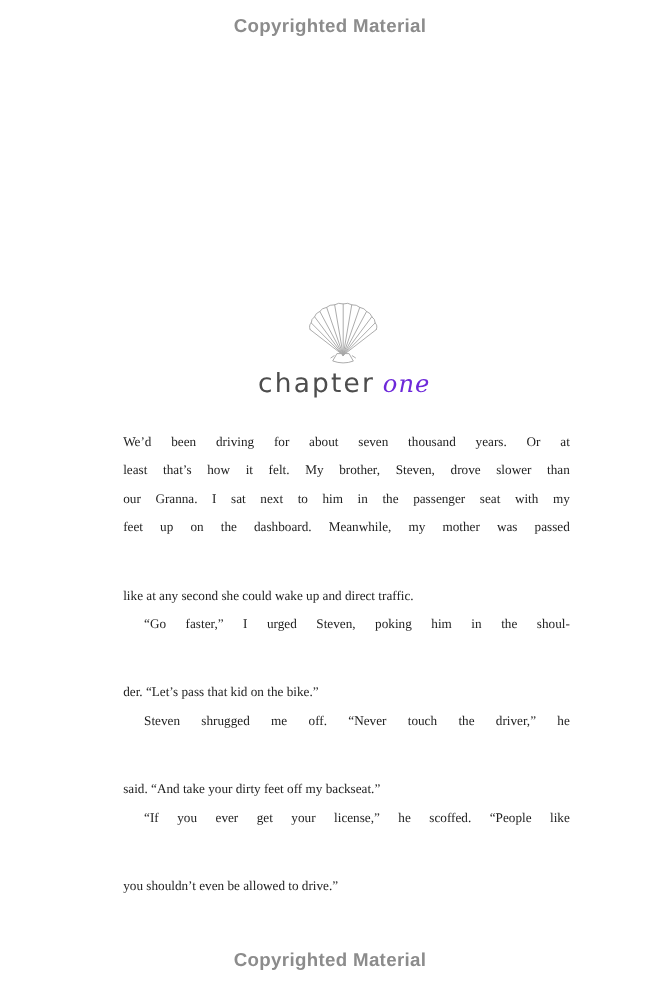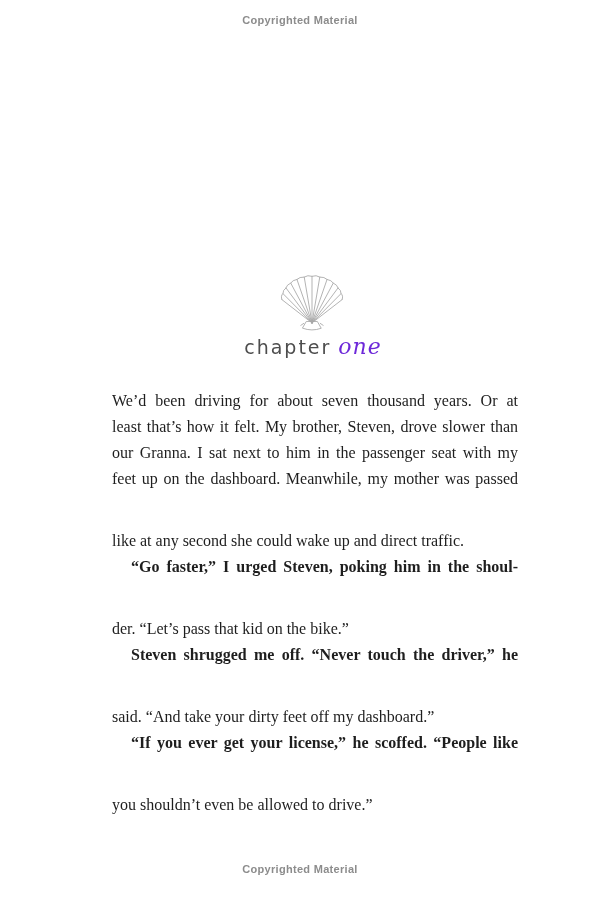--- a/index.html
+++ b/index.html
@@ -13,21 +13,21 @@
   .page {
     position: absolute; left: 0; top: 0;
     width: 600px; height: 900px;
     background: #ffffff;
   }
   .copyright {
     position: absolute; left: 0; width: 600px;
     text-align: center;
     font-family: "Liberation Sans", "DejaVu Sans", sans-serif;
     font-weight: bold;
-    font-size: 11px;
+    font-size: 17px;
     letter-spacing: 0.3px;
     color: #8c8c8c;
   }
   .copyright.top { top: 14px; }
   .copyright.bottom { top: 863px; }
 
   .ornament {
     position: absolute;
     left: 279px; top: 273px;
     width: 66px; height: 61px;
@@ -36,49 +36,49 @@
 
   .chapter-heading {
     position: absolute;
     left: 113px; top: 334px; width: 400px;
     text-align: center;
     color: #4d4d4d;
     white-space: nowrap;
   }
   .chapter-word {
     font-family: "DejaVu Sans", "Liberation Sans", sans-serif;
-    font-size: 19px;
+    font-size: 24px;
     letter-spacing: 2px;
     color: #4d4d4d;
   }
   .chapter-number {
     font-family: "DejaVu Serif", "Liberation Serif", serif;
     font-style: italic;
     font-size: 22px;
     letter-spacing: 1px;
     margin-left: 7px;
     color: #6d28d9;
   }
 
   .body-text {
     position: absolute;
     left: 112px; top: 388px;
     width: 406px;
-    font-size: 16px;
+    font-size: 12px;
     line-height: 26px;
     color: #1e1e1e;
   }
   .line {
     text-align: justify;
     text-align-last: justify;
     height: 26px;
     white-space: normal;
   }
   .line.last { text-align-last: auto; margin-top: 36px; }
-  .line.indent { text-indent: 19px; font-weight: bold; }
+  .line.indent { text-indent: 19px; }
 </style>
 </head>
 <body>
 
 <div class="page">
 
   <div class="copyright top">Copyrighted Material</div>
 
   <div class="ornament">
     <svg width="66" height="61" viewBox="0 0 68 62" fill="none" xmlns="http://www.w3.org/2000/svg">
@@ -118,21 +118,21 @@
         <div class="line">our Granna. I sat next to him in the passenger seat with my</div>
         <div class="line">feet up on the dashboard. Meanwhile, my mother was passed</div>
         <div class="line last">like at any second she could wake up and direct traffic.</div>
       </div>
       <div class="paragraph">
         <div class="line indent">“Go faster,” I urged Steven, poking him in the shoul-</div>
         <div class="line last">der. “Let’s pass that kid on the bike.”</div>
       </div>
       <div class="paragraph">
         <div class="line indent">Steven shrugged me off. “Never touch the driver,” he</div>
-        <div class="line last">said. “And take your dirty feet off my dashboard.”</div>
+        <div class="line last">said. “And take your dirty feet off my backseat.”</div>
       </div>
       <div class="paragraph">
         <div class="line indent">“If you ever get your license,” he scoffed. “People like</div>
         <div class="line last">you shouldn’t even be allowed to drive.”</div>
       </div>
     </div>
 
   <div class="copyright bottom">Copyrighted Material</div>
 
 </div>

